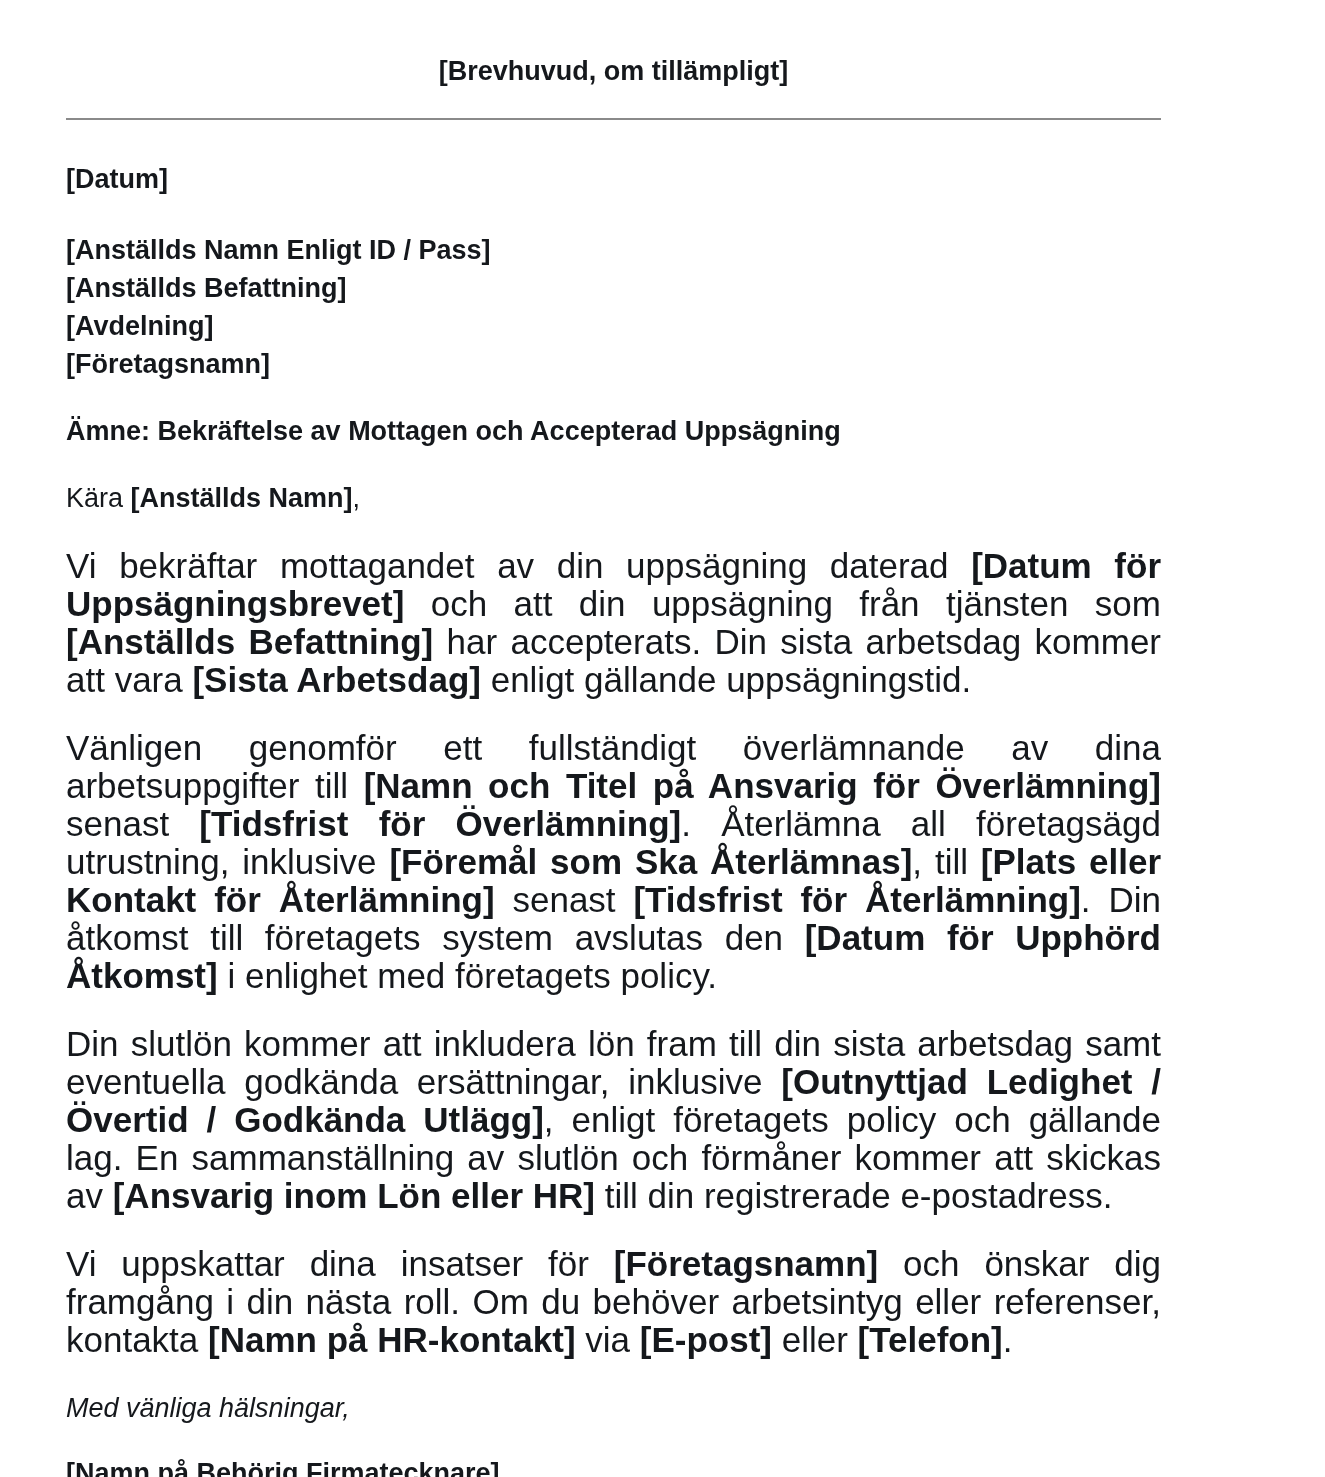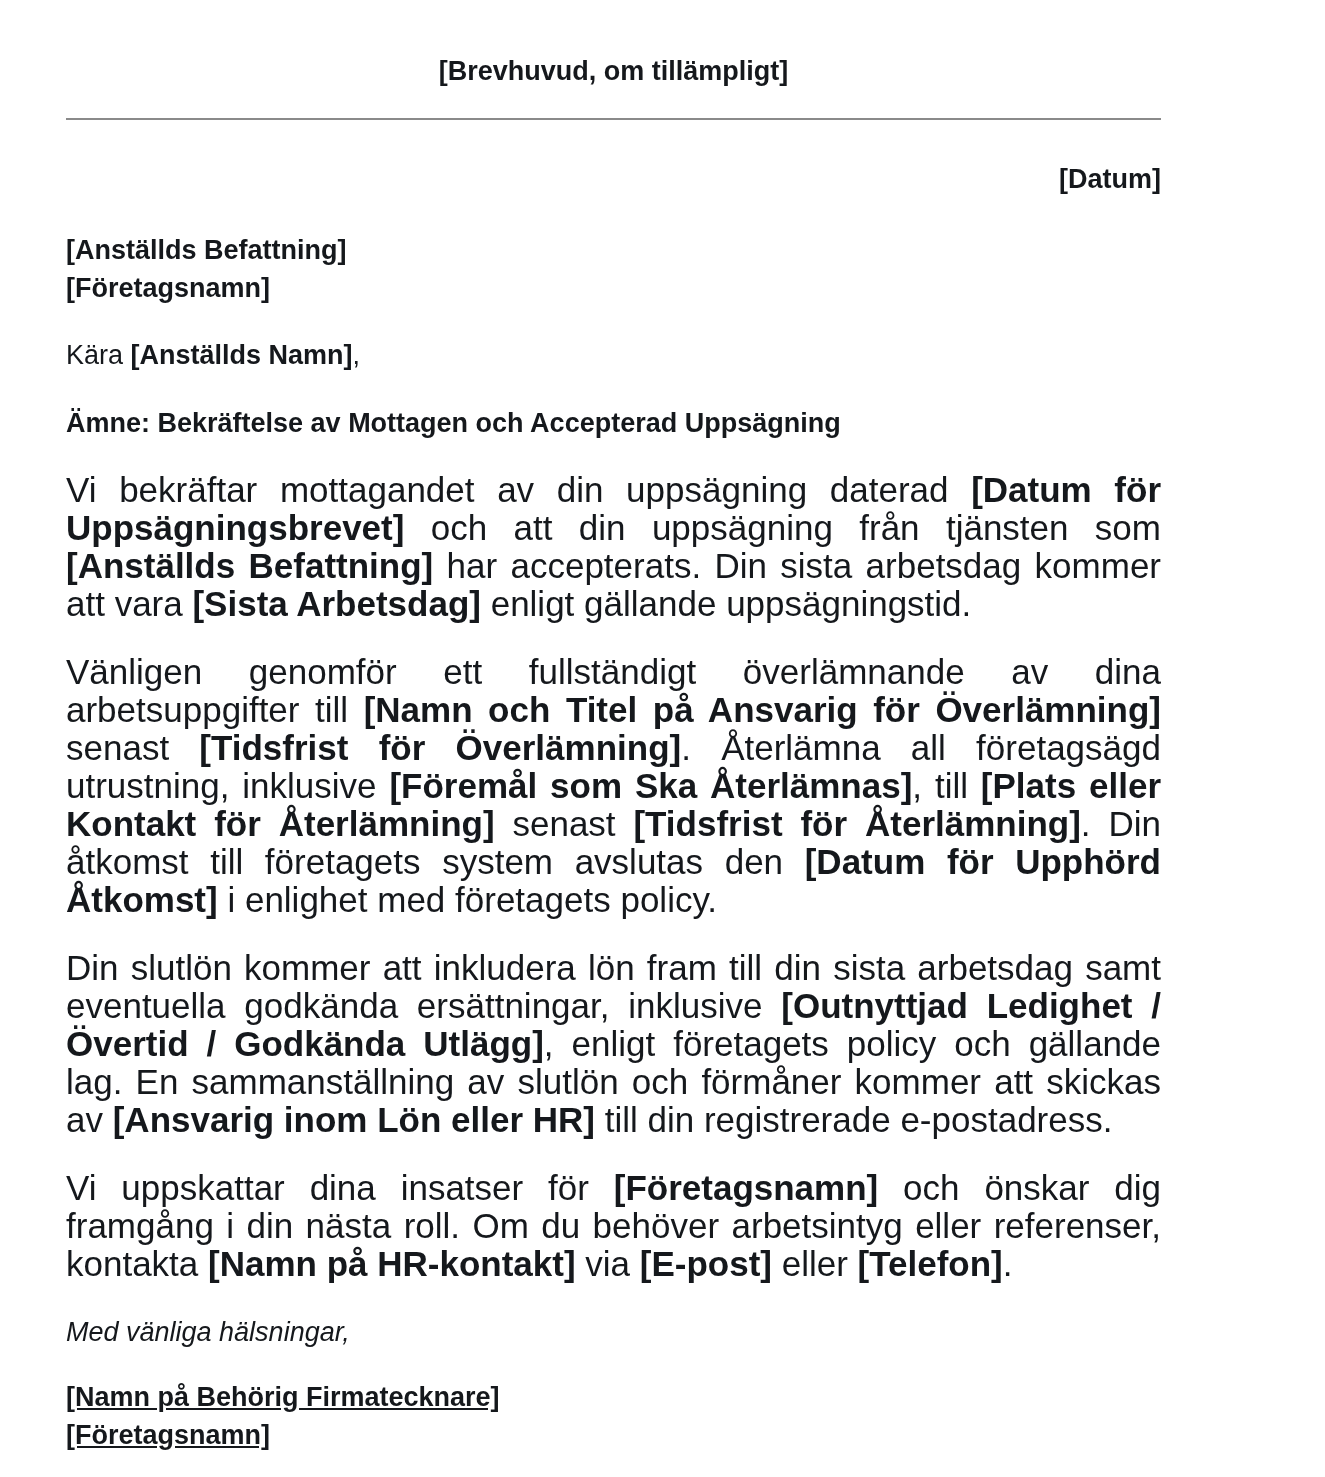--- a/index.html
+++ b/index.html
@@ -32,21 +32,21 @@
     text-align:center;
     font-weight:700;
     margin:0;
   }
   .divider{
     border:none;
     border-top:2px solid var(--divider-color);
     margin:28px 0 40px 0;
     height:0;
   }
-  .date-line{margin-bottom:33px;text-align:right;}
+  .date-line{margin-bottom:33px;}
   .block{margin:0 0 29px 0;}
   .block .line{margin:0;}
   .subject-line{margin-bottom:29px;}
   .salutation-line{margin-bottom:30px;}
   .para{
     font-size:35px;
     line-height:38px;
     margin:0 0 30px 0;
     text-align:justify;
   }
@@ -59,27 +59,29 @@
 
 <div class="page">
 
   <p class="line letterhead">[Brevhuvud, om tillämpligt]</p>
 
   <hr class="divider">
 
   <p class="line bold date-line">[Datum]</p>
 
   <div class="block">
+    <p class="line bold">[Anställds Namn Enligt ID / Pass]</p>
     <p class="line bold">[Anställds Befattning]</p>
+    <p class="line bold">[Avdelning]</p>
     <p class="line bold">[Företagsnamn]</p>
   </div>
 
+  <p class="line bold subject-line">Ämne: Bekräftelse av Mottagen och Accepterad Uppsägning</p>
+
   <p class="line salutation-line"><span>Kära </span><strong>[Anställds Namn]</strong><span>,</span></p>
-
-  <p class="line bold subject-line">Ämne: Bekräftelse av Mottagen och Accepterad Uppsägning</p>
 
   <p class="para"><span>Vi bekräftar mottagandet av din uppsägning daterad </span><strong>[Datum för Uppsägningsbrevet]</strong><span> och att din uppsägning från tjänsten som </span><strong>[Anställds Befattning]</strong><span> har accepterats. Din sista arbetsdag kommer att vara </span><strong>[Sista Arbetsdag]</strong><span> enligt gällande uppsägningstid.</span></p>
   <p class="para"><span>Vänligen genomför ett fullständigt överlämnande av dina arbetsuppgifter till </span><strong>[Namn och Titel på Ansvarig för Överlämning]</strong><span> senast </span><strong>[Tidsfrist för Överlämning]</strong><span>. Återlämna all företagsägd utrustning, inklusive </span><strong>[Föremål som Ska Återlämnas]</strong><span>, till </span><strong>[Plats eller Kontakt för Återlämning]</strong><span> senast </span><strong>[Tidsfrist för Återlämning]</strong><span>. Din åtkomst till företagets system avslutas den </span><strong>[Datum för Upphörd Åtkomst]</strong><span> i enlighet med företagets policy.</span></p>
   <p class="para"><span>Din slutlön kommer att inkludera lön fram till din sista arbetsdag samt eventuella godkända ersättningar, inklusive </span><strong>[Outnyttjad Ledighet / Övertid / Godkända Utlägg]</strong><span>, enligt företagets policy och gällande lag. En sammanställning av slutlön och förmåner kommer att skickas av </span><strong>[Ansvarig inom Lön eller HR]</strong><span> till din registrerade e-postadress.</span></p>
   <p class="para"><span>Vi uppskattar dina insatser för </span><strong>[Företagsnamn]</strong><span> och önskar dig framgång i din nästa roll. Om du behöver arbetsintyg eller referenser, kontakta </span><strong>[Namn på HR-kontakt]</strong><span> via </span><strong>[E-post]</strong><span> eller </span><strong>[Telefon]</strong><span>.</span></p>
 
   <p class="line closing-line">Med vänliga hälsningar,</p>
 
   <div class="block signature-block">
     <p class="line bold">[Namn på Behörig Firmatecknare]</p>

